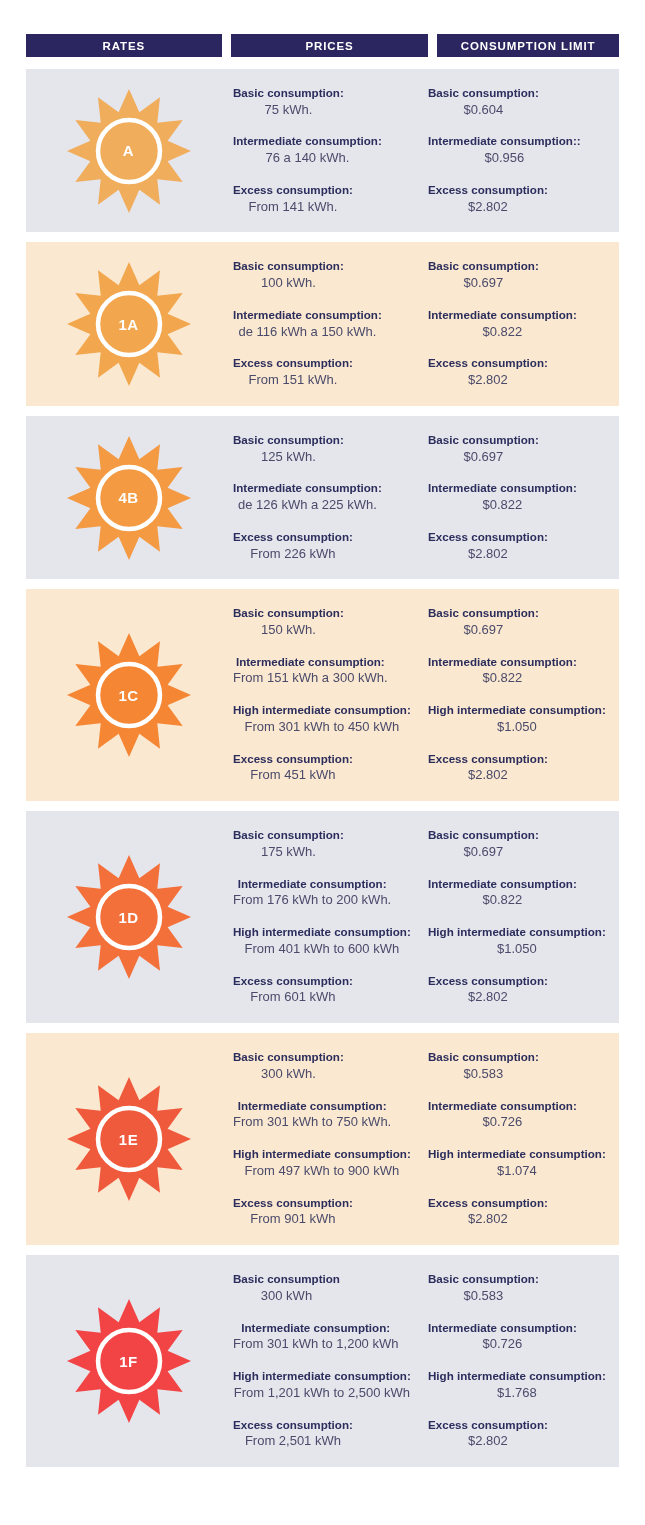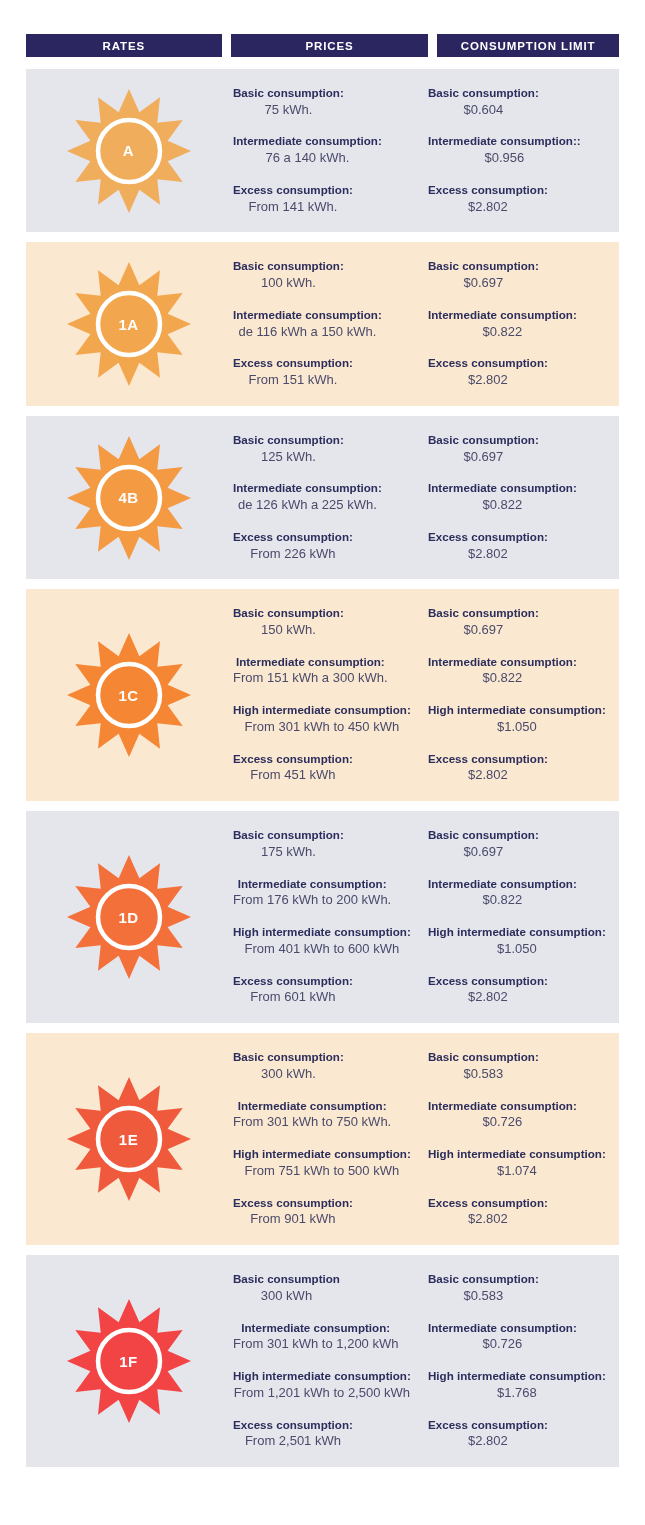--- a/index.html
+++ b/index.html
@@ -363,21 +363,21 @@
           <div class="tier">
             <div class="tier-label">Basic consumption:</div>
             <div class="tier-value">300 kWh.</div>
           </div>
           <div class="tier">
             <div class="tier-label">Intermediate consumption:</div>
             <div class="tier-value">From 301 kWh to 750 kWh.</div>
           </div>
           <div class="tier">
             <div class="tier-label">High intermediate consumption:</div>
-            <div class="tier-value">From 751 kWh to 500 kWh</div>
+            <div class="tier-value">From 497 kWh to 900 kWh</div>
           </div>
           <div class="tier">
             <div class="tier-label">Excess consumption:</div>
             <div class="tier-value">From 901 kWh</div>
           </div>
         </div>
         <div class="cell-text cell-price">
           <div class="tier">
             <div class="tier-label">Basic consumption:</div>
             <div class="tier-value">$0.583</div>

